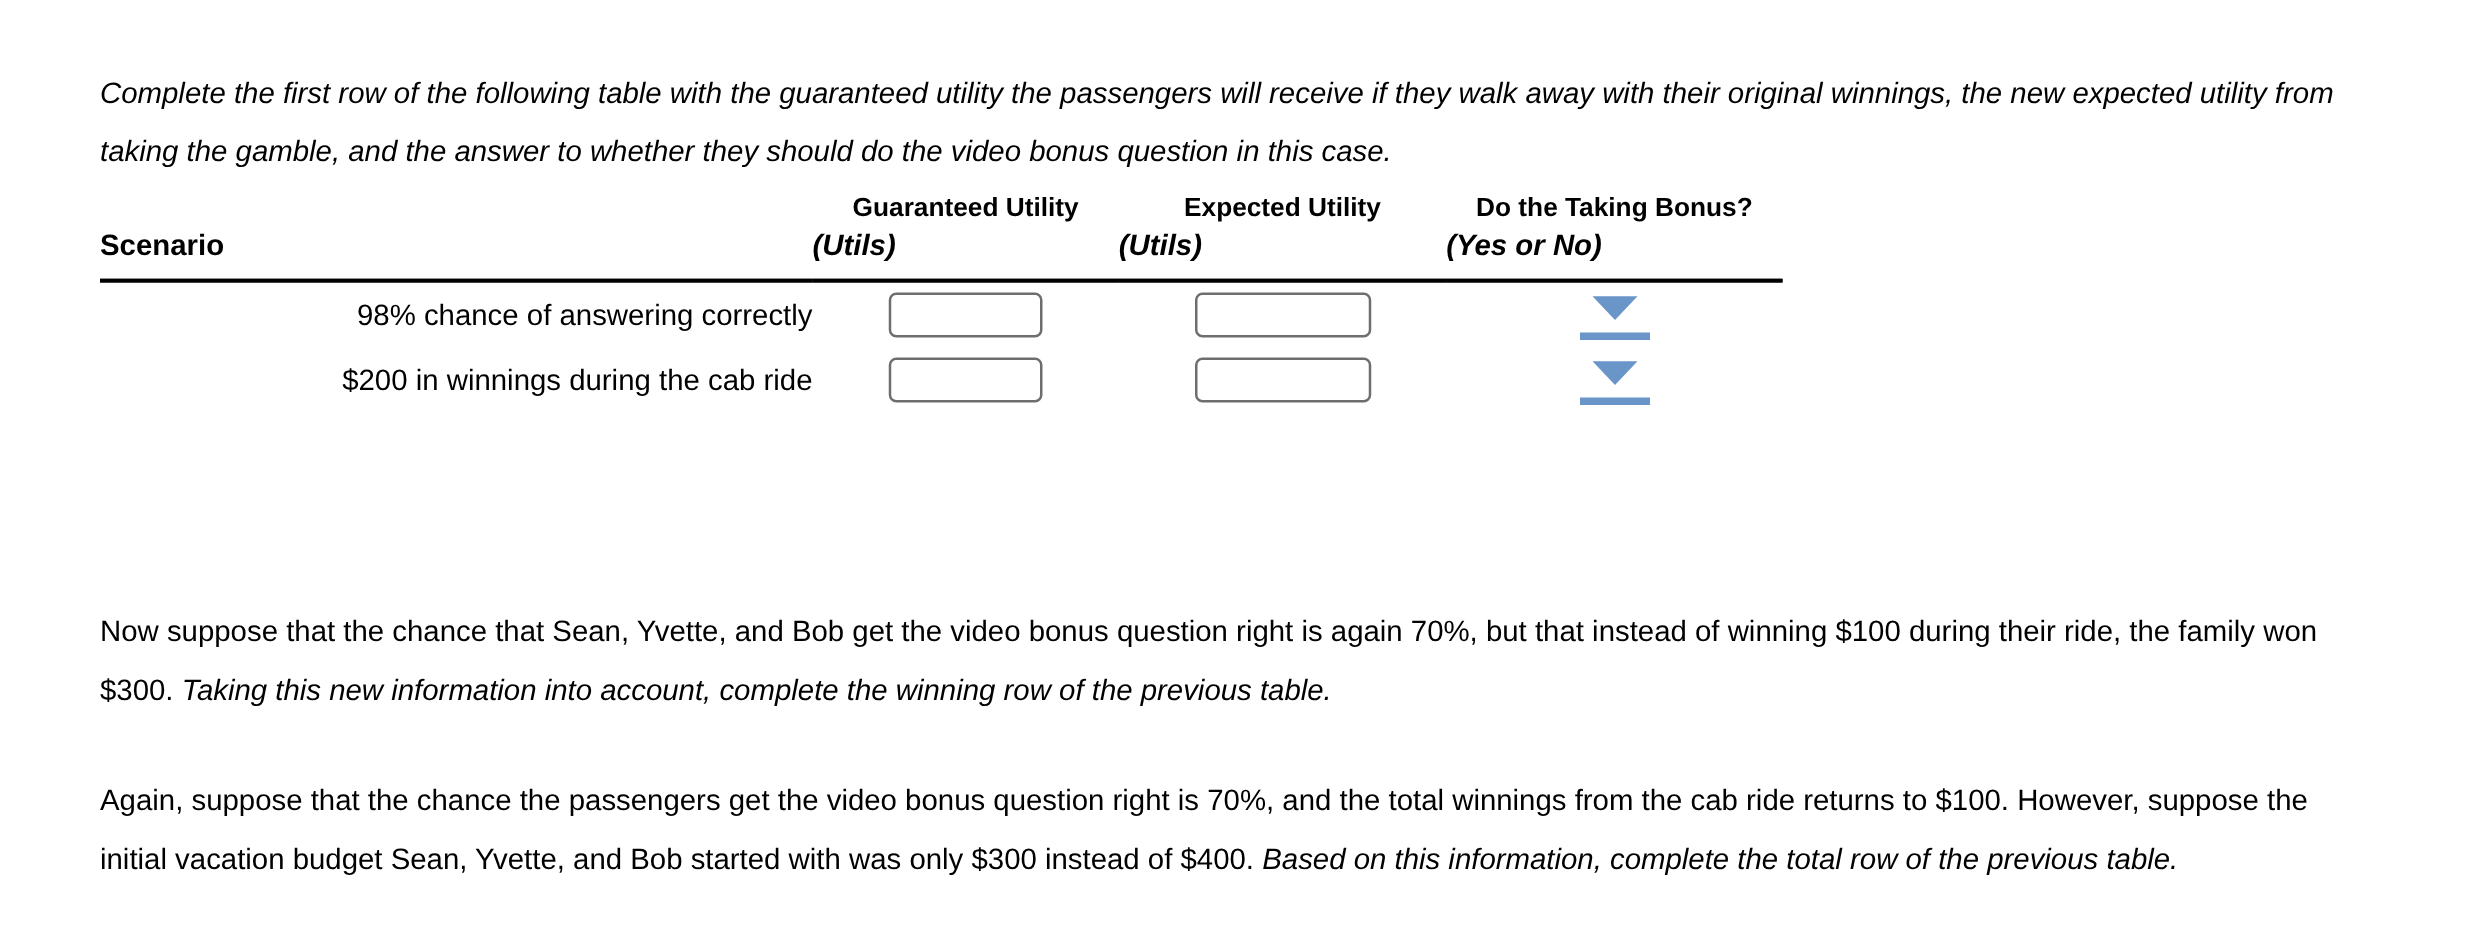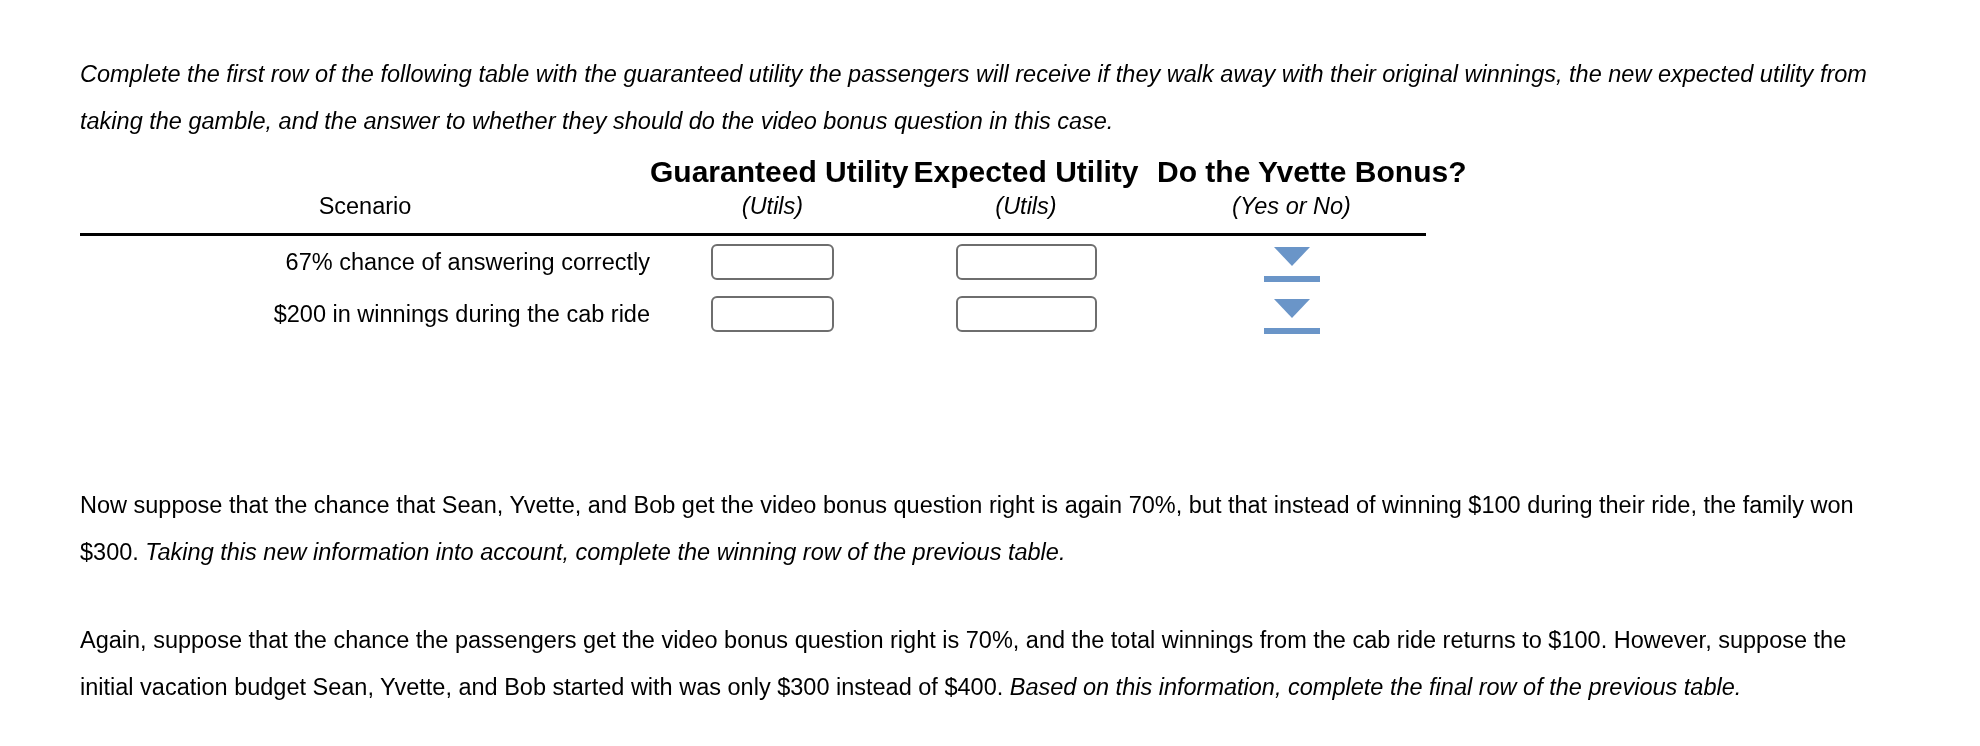--- a/index.html
+++ b/index.html
@@ -72,30 +72,29 @@
 
   table.qtable col.c-scen  { width: 570px; }
   table.qtable col.c-gu    { width: 245px; }
   table.qtable col.c-eu    { width: 262px; }
   table.qtable col.c-vb    { width: 269px; }
 
   .hdr-top td {
     vertical-align: bottom;
     padding: 0 0 4px 0;
     font-weight: bold;
-    font-size: 30px;
+    font-size: 21px;
     text-align: center;
     white-space: nowrap;
   }
   .hdr-sub td {
     vertical-align: bottom;
     padding: 0 0 10px 0;
-    font-weight: normal;
+    font-weight: bold;
     font-size: 23.5px;
-    text-align: center;
     white-space: nowrap;
   }
   .hdr-sub td.sub-units {
     font-style: italic;
   }
 
   .rule-row td {
     padding: 0;
     height: 3px;
     border-bottom: 3px solid #000000;
@@ -181,36 +180,36 @@
         <col class="c-scen">
           <col class="c-gu">
           <col class="c-eu">
           <col class="c-vb">
       </colgroup>
       <thead>
         <tr class="hdr-top">
           <td></td>
           <td>Guaranteed Utility</td>
           <td>Expected Utility</td>
-          <td>Do the Yvette Bonus?</td>
+          <td>Do the Taking Bonus?</td>
         </tr>
         <tr class="hdr-sub">
           <td>Scenario</td>
           <td class="sub-units">(Utils)</td>
           <td class="sub-units">(Utils)</td>
           <td class="sub-units">(Yes or No)</td>
         </tr>
         <tr class="rule-row">
           <td colspan="4"></td>
         </tr>
       </thead>
       <tbody>
 
         <tr class="data-row">
-          <td class="scen-cell">67% chance of answering correctly</td>
+          <td class="scen-cell">98% chance of answering correctly</td>
           <td class="inp-cell">
             <input class="answer-box" type="text" value="" style="">
           </td>
           <td class="inp-cell">
             <input class="answer-box wide" type="text" value="" style="">
           </td>
           <td class="dd-cell">
             <span class="dropdown">
               <span class="tri"></span>
               <span class="bar"></span>
@@ -239,16 +238,16 @@
 
       </tbody>
     </table>
   </div>
 
   <p class="para para-two">
     <span>Now suppose that the chance that Sean, Yvette, and Bob get the video bonus question right is again 70%, but that instead of winning $100 during their ride, the family won $300. </span><em>Taking this new information into account, complete the winning row of the previous table.</em>
   </p>
 
   <p class="para para-three">
-    <span>Again, suppose that the chance the passengers get the video bonus question right is 70%, and the total winnings from the cab ride returns to $100. However, suppose the initial vacation budget Sean, Yvette, and Bob started with was only $300 instead of $400. </span><em>Based on this information, complete the final row of the previous table.</em>
+    <span>Again, suppose that the chance the passengers get the video bonus question right is 70%, and the total winnings from the cab ride returns to $100. However, suppose the initial vacation budget Sean, Yvette, and Bob started with was only $300 instead of $400. </span><em>Based on this information, complete the total row of the previous table.</em>
   </p>
 
 </div>
 
 </body></html>

